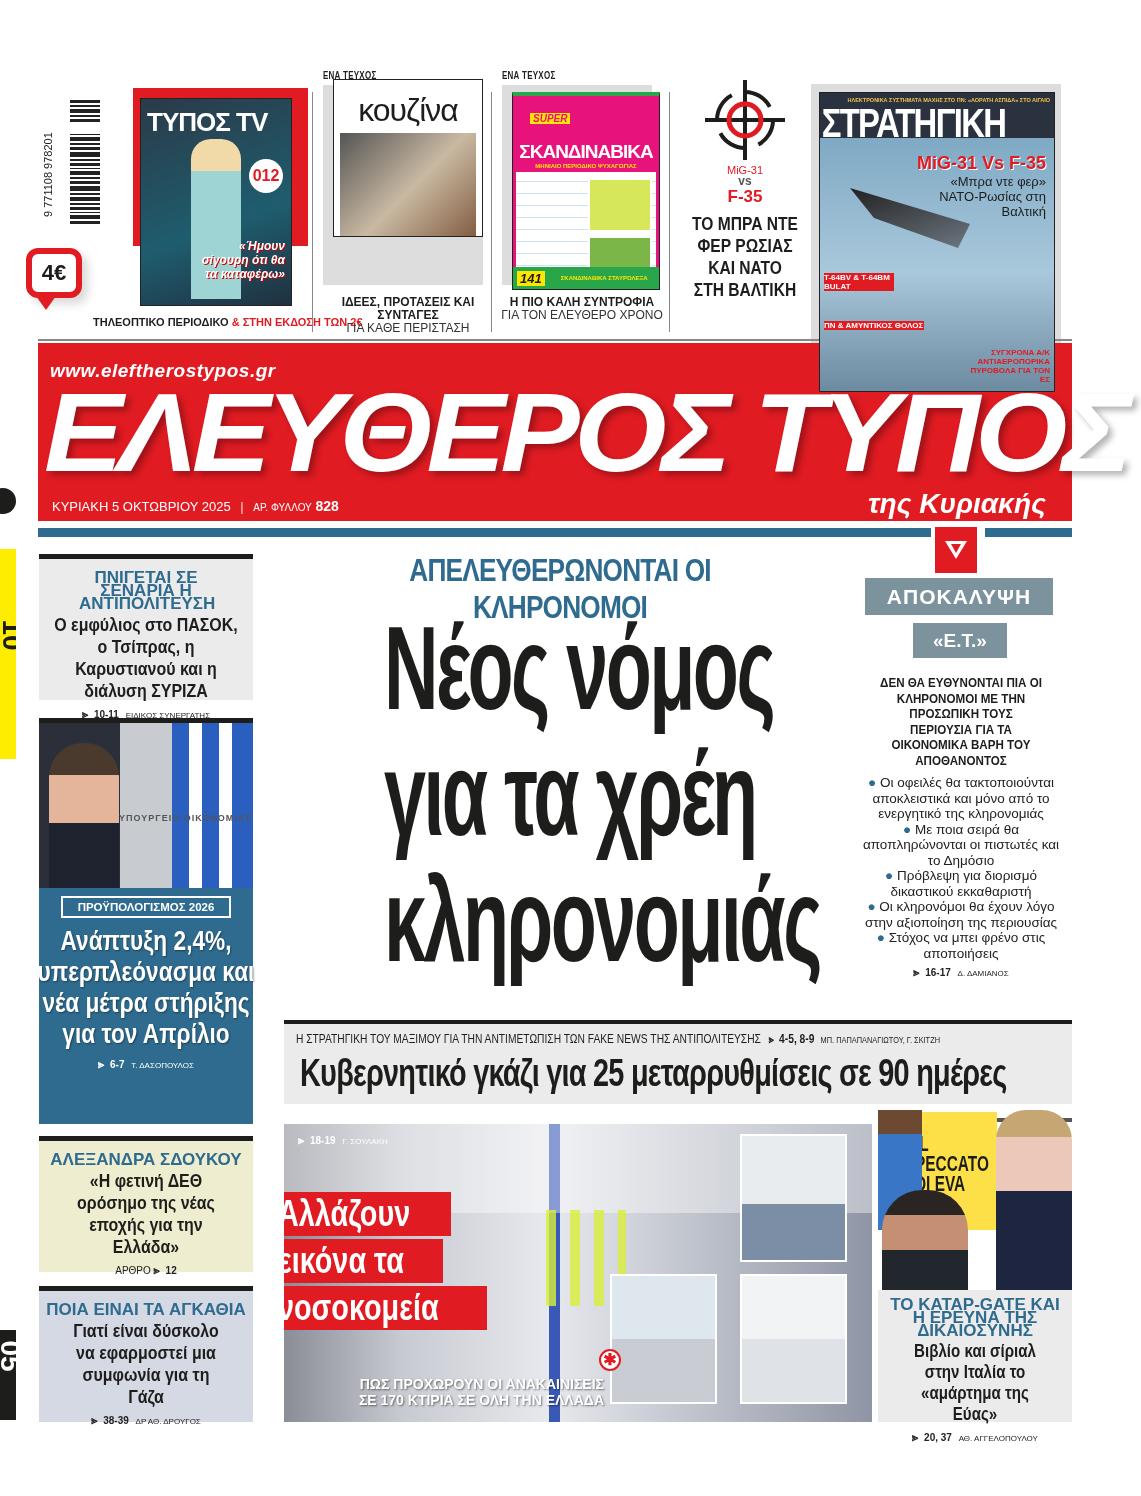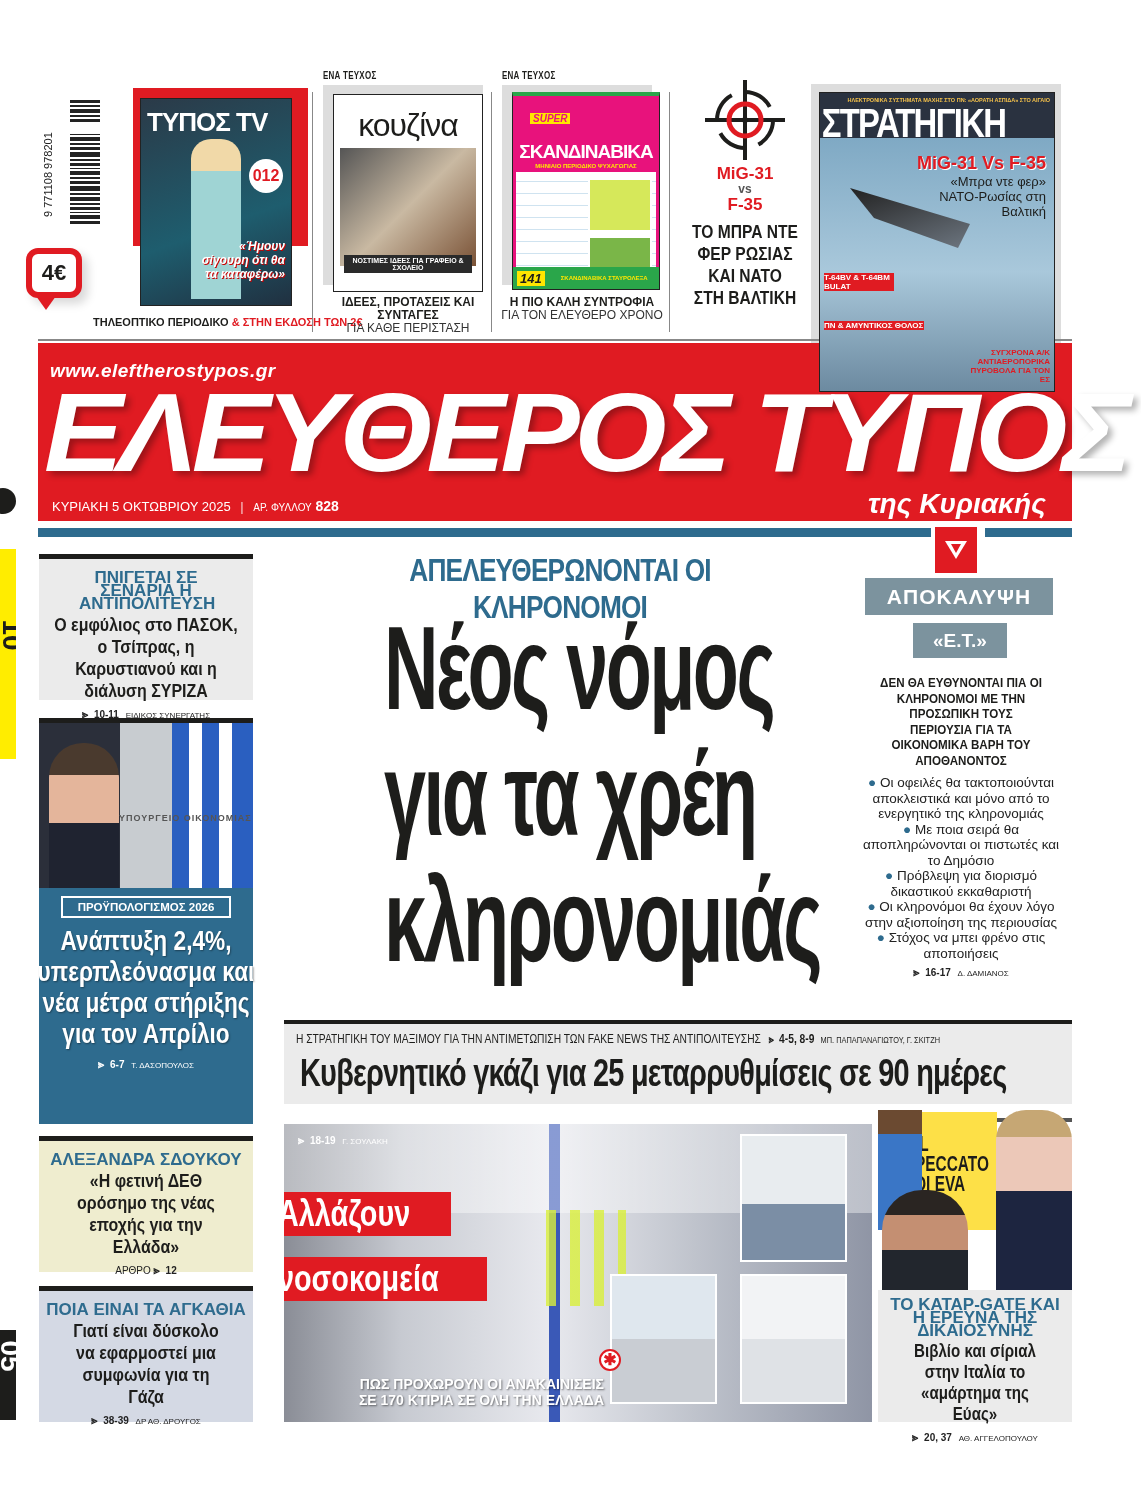--- a/index.html
+++ b/index.html
@@ -103,21 +103,21 @@
   <div class="abs cap" style="left:-40px;top:228px;width:260px;white-space:nowrap;font-weight:bold;font-size:11px">
     <span>ΤΗΛΕΟΠΤΙΚΟ ΠΕΡΙΟΔΙΚΟ</span>
     <span style="color:#e01b22">&amp; ΣΤΗΝ ΕΚΔΟΣΗ ΤΩΝ 2€</span>
   </div>
 </div>
 <div class="abs vsep" style="left:312px;top:92px;height:240px"></div>
 
 <div class="abs" style="left:323px;top:70px;width:170px;height:265px">
   <div class="label-small">ΕΝΑ ΤΕΥΧΟΣ</div>
   <div class="abs" style="left:0;top:15px;width:160px;height:200px;background:#ddd"></div>
-  <div class="abs mag" style="left:10px;top:24px;width:150px;height:198px;background:#fff">
+  <div class="abs mag" style="left:10px;top:9px;width:150px;height:158px;background:#fff">
     <div style="font-size:32px;text-align:center;padding-top:12px;letter-spacing:-1px">κουζίνα</div>
     <div style="margin:4px 6px 0;height:118px;background:linear-gradient(135deg,#555,#c9b9a2 50%,#7a5236)"></div>
     <div style="position:absolute;left:10px;right:10px;top:160px;background:#2a2a2a;color:#fff;font-size:7px;font-weight:bold;text-align:center;padding:2px">ΝΟΣΤΙΜΕΣ ΙΔΕΕΣ ΓΙΑ ΓΡΑΦΕΙΟ &amp; ΣΧΟΛΕΙΟ</div>
   </div>
   <div class="abs cap" style="left:0;top:226px;width:170px">
     <div class="b">ΙΔΕΕΣ, ΠΡΟΤΑΣΕΙΣ ΚΑΙ ΣΥΝΤΑΓΕΣ</div>
     <div class="l">ΓΙΑ ΚΑΘΕ ΠΕΡΙΣΤΑΣΗ</div>
   </div>
 </div>
 <div class="abs vsep" style="left:491px;top:92px;height:240px"></div>
@@ -146,21 +146,21 @@
 <div class="abs vsep" style="left:669px;top:92px;height:240px"></div>
 
 <div class="abs" style="left:680px;top:80px;width:130px;height:255px;text-align:center">
   <svg width="90" height="80" viewBox="0 0 90 80" style="display:block;margin:0 auto">
     <line x1="45" y1="0" x2="45" y2="80" stroke="#1d1d1b" stroke-width="4"></line>
     <line x1="5" y1="40" x2="85" y2="40" stroke="#1d1d1b" stroke-width="4"></line>
     <circle cx="45" cy="40" r="16" fill="none" stroke="#e01b22" stroke-width="5"></circle>
     <circle cx="45" cy="40" r="28" fill="none" stroke="#1d1d1b" stroke-width="4" stroke-dasharray="30 14"></circle>
     <circle cx="45" cy="40" r="3" fill="#1d1d1b"></circle>
   </svg>
-  <div style="color:#e01b22;font-weight:bold;font-size:17px;margin-top:4px">MiG-31</div>
+  <div style="color:#e01b22;font-weight:normal;font-size:11px;margin-top:4px">MiG-31</div>
   <div style="color:#555;font-weight:bold;font-size:12px;line-height:11px">vs</div>
   <div style="color:#e01b22;font-weight:bold;font-size:17px">F-35</div>
   <div style="font-weight:bold;font-size:19px;line-height:22px;margin-top:6px;transform:scaleX(.82);transform-origin:center">ΤΟ ΜΠΡΑ ΝΤΕ ΦΕΡ ΡΩΣΙΑΣ ΚΑΙ ΝΑΤΟ ΣΤΗ ΒΑΛΤΙΚΗ</div>
 </div>
 <div class="abs" style="left:811px;top:84px;width:250px;height:260px;background:#ddd"></div>
 <div class="abs mag" style="left:819px;top:92px;width:236px;height:300px;background:linear-gradient(180deg,#2a3240 0 15%,#7fa9c4 15%,#a9c8db 60%,#6c8aa0);z-index:3">
   <div style="color:#f5c24b;font-size:5.5px;font-weight:bold;text-align:right;padding:4px 4px 0">ΗΛΕΚΤΡΟΝΙΚΑ ΣΥΣΤΗΜΑΤΑ ΜΑΧΗΣ ΣΤΟ ΠΝ: «ΑΟΡΑΤΗ ΑΣΠΙΔΑ» ΣΤΟ ΑΙΓΑΙΟ</div>
   <div style="color:#fff;font-weight:bold;font-size:40px;line-height:40px;letter-spacing:-2px;padding-left:2px;transform:scaleX(.82);transform-origin:left">ΣΤΡΑΤΗΓΙΚΗ</div>
   <div style="color:#e01b22;font-weight:bold;font-size:18px;text-align:right;padding-right:8px;margin-top:10px;text-shadow:1px 1px 0 #fff">MiG-31 Vs F-35</div>
   <div style="color:#1d1d1b;font-size:13px;text-align:right;padding-right:8px;width:140px;margin-left:auto;line-height:15px">«Μπρα ντε φερ» ΝΑΤΟ-Ρωσίας στη Βαλτική</div>
@@ -283,21 +283,21 @@
 <div class="abs photo">
   <div style="position:absolute;left:0;top:0;width:588px;height:298px;background:linear-gradient(180deg,rgba(255,255,255,.4) 0 30%,transparent 30%),linear-gradient(90deg,transparent 45%,#3a59b7 45% 47%,transparent 47%)"></div>
   <div style="position:absolute;left:262px;top:86px;width:80px;height:96px;background:repeating-linear-gradient(90deg,#d9ef3a 0 10px,transparent 10px 24px);opacity:.8"></div>
   <div class="ref" style="position:absolute;left:14px;top:10px;color:#fff;text-align:left">
     <span class="arrow">⪢</span>
     <span>18-19</span>
     <small style="margin-left:4px">Γ. ΣΟΥΛΑΚΗ</small>
   </div>
   <div style="position:absolute;left:-14px;top:68px">
     <div class="redlabel"><span>Αλλάζουν</span></div><br>
-    <br>
+    <div class="redlabel" style="margin-top:3px"><span>εικόνα τα</span></div><br>
     <div class="redlabel" style="margin-top:3px"><span>νοσοκομεία</span></div>
   </div>
   <div style="position:absolute;left:20px;top:252px;width:300px;color:#fff;font-weight:bold;font-size:14px;line-height:16px;text-align:right;text-shadow:1px 1px 2px rgba(0,0,0,.5)">
     <div>ΠΩΣ ΠΡΟΧΩΡΟΥΝ ΟΙ ΑΝΑΚΑΙΝΙΣΕΙΣ</div>
     <div>ΣΕ 170 ΚΤΙΡΙΑ ΣΕ ΟΛΗ ΤΗΝ ΕΛΛΑΔΑ</div>
   </div>
   <div style="position:absolute;left:456px;top:10px;width:107px;height:128px;border:2px solid #fff;background:linear-gradient(180deg,#e8ecef 0 55%,#7b8ea5 55%)"></div>
   <div style="position:absolute;left:326px;top:150px;width:107px;height:130px;border:2px solid #fff;background:linear-gradient(180deg,#dfe7ee 0 50%,#c9cdd3 50%)"></div>
   <div style="position:absolute;left:456px;top:150px;width:107px;height:130px;border:2px solid #fff;background:linear-gradient(180deg,#f2f3f5 0 50%,#dfe2e6 50%)"></div>
   <div style="position:absolute;left:315px;top:225px;width:22px;height:22px;border-radius:50%;background:#fff;border:2px solid #e01b22;color:#e01b22;font-size:16px;line-height:18px;text-align:center;font-weight:bold">✱</div>

